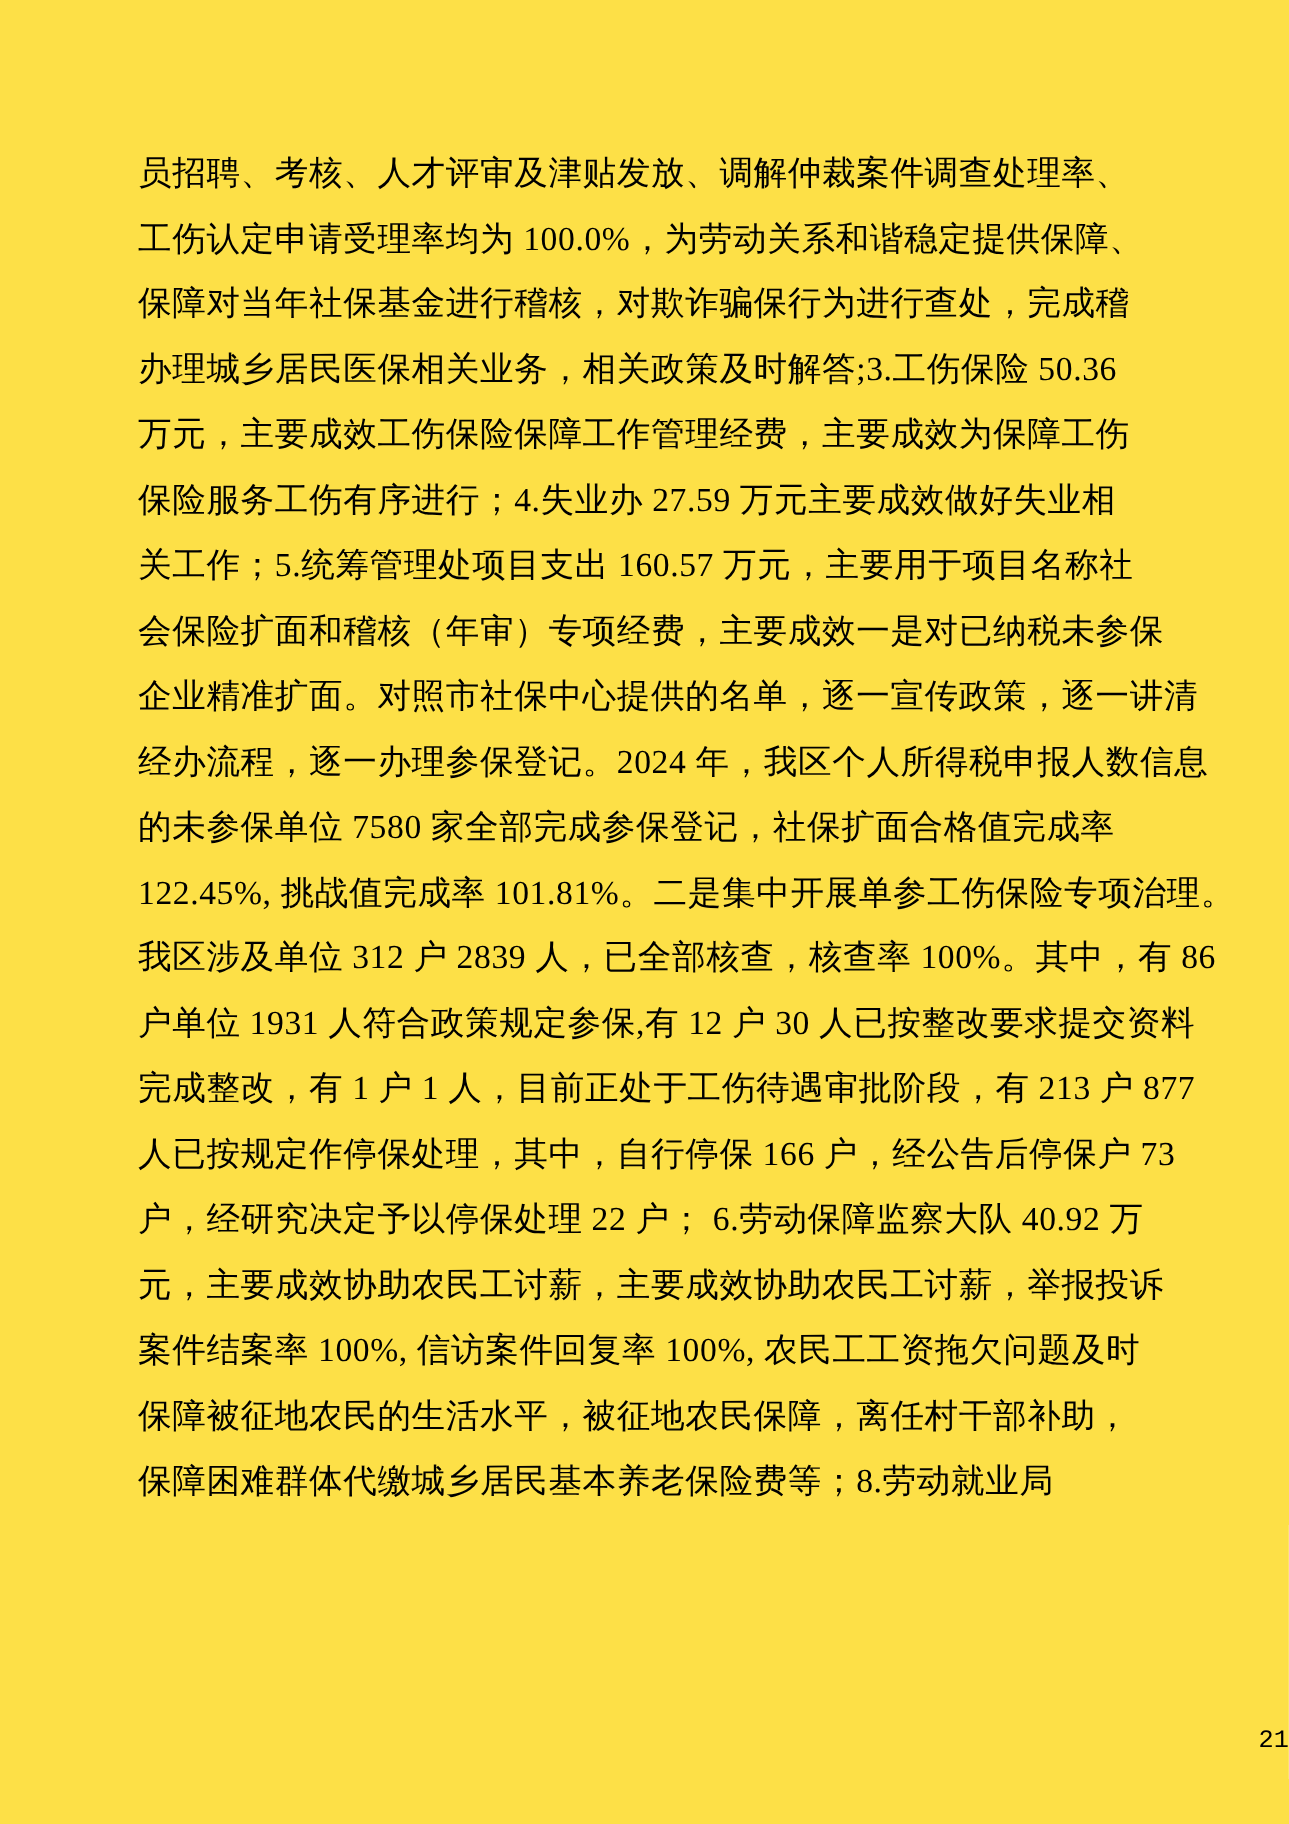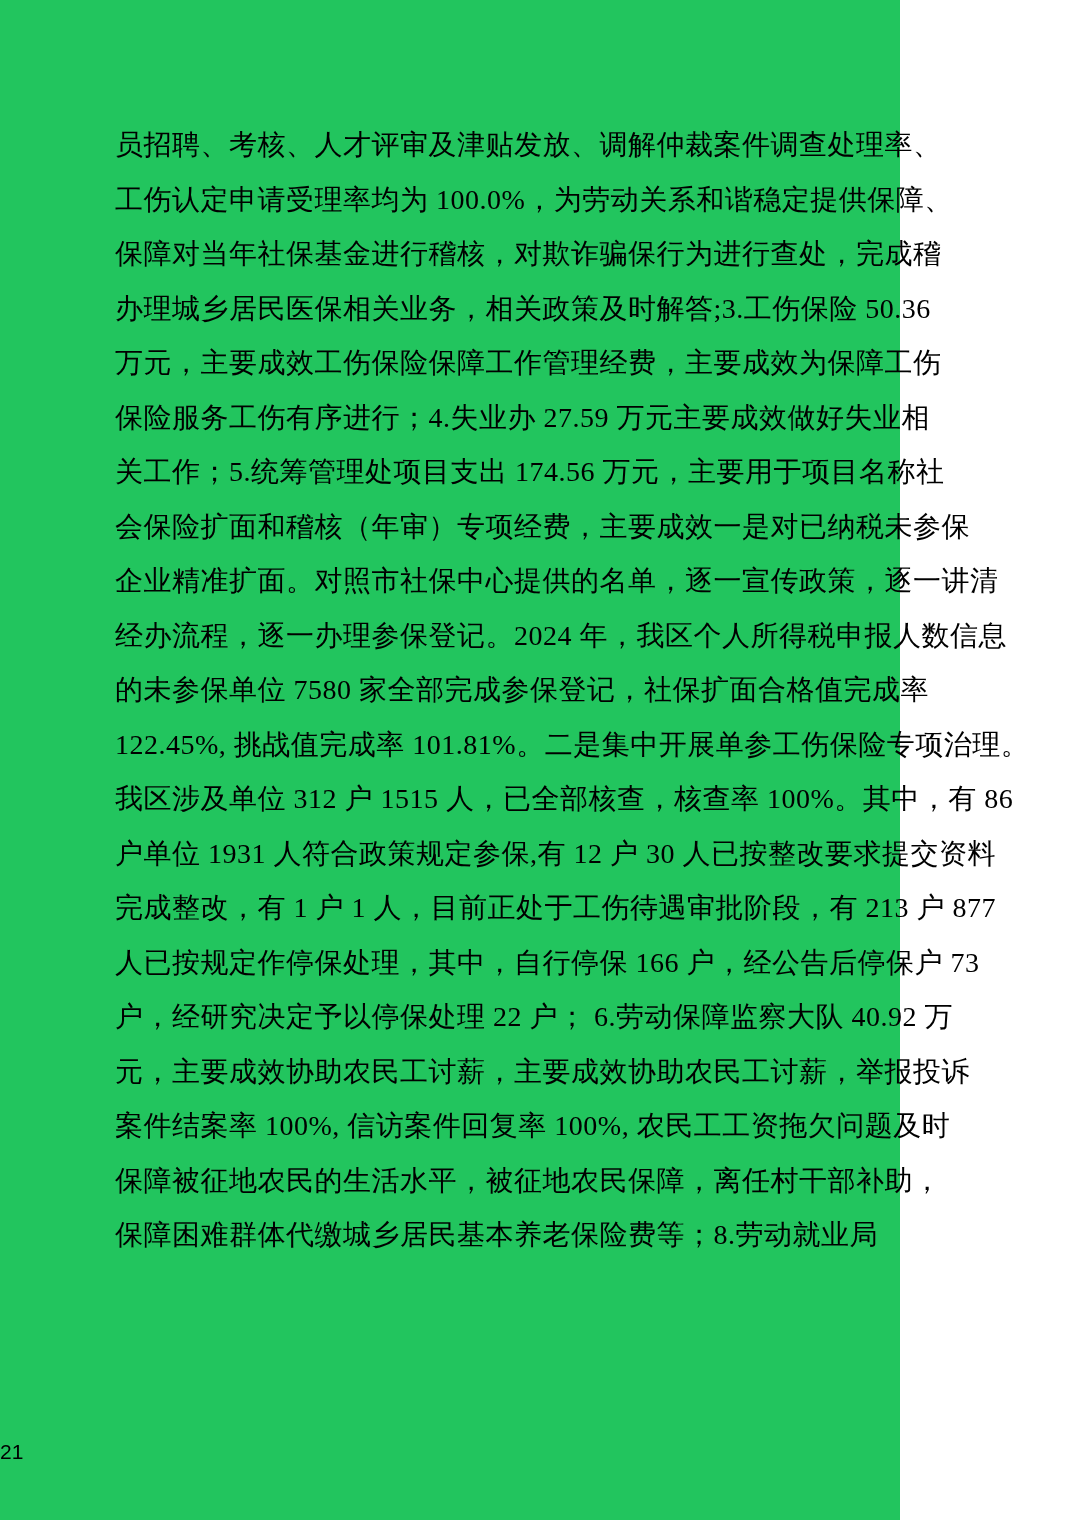--- a/index.html
+++ b/index.html
@@ -9,23 +9,23 @@
   }
   body {
     width: 1074px;
     height: 1520px;
     position: relative;
     font-family: "Liberation Serif", "DejaVu Serif", serif;
     color: #000000;
     overflow: hidden;
   }
   .doc-page {
-    width: 900px;
+    width: 1074px;
     height: 1520px;
-    background: #22c55e;
+    background: #fde047;
     position: relative;
   }
   .doc-body {
     position: absolute;
     top: 118px;
     left: 115px;
     width: 850px;
   }
   .line {
     font-size: 28px;
@@ -34,45 +34,45 @@
     letter-spacing: 0.5px;
   }
   .line b {
     font-weight: 400;
   }
   .page-number {
     position: absolute;
     top: 1438px;
     left: 0;
     width: 1074px;
-    text-align: left;
+    text-align: right;
     font-size: 21px;
     line-height: 28px;
-    font-family: Liberation Sans, sans-serif;
+    font-family: Liberation Mono, monospace;
   }
 </style>
 </head>
 <body>
 
 <div class="doc-page">
   <div class="doc-body">
 
   <div class="line"><span>员招聘、考核、人才评审及津贴发放、调解仲裁案件调查处理率、</span></div>
       <div class="line"><span>工伤认定申请受理率均为 100.0%，为劳动关系和谐稳定提供保障、</span></div>
       <div class="line"><span>保障对当年社保基金进行稽核，对欺诈骗保行为进行查处，完成稽</span></div>
       <div class="line"><span>办理城乡居民医保相关业务，相关政策及时解答;3.工伤保险 50.36</span></div>
       <div class="line"><span>万元，主要成效工伤保险保障工作管理经费，主要成效为保障工伤</span></div>
       <div class="line"><span>保险服务工伤有序进行；4.失业办 27.59 万元主要成效做好失业相</span></div>
-      <div class="line"><span>关工作；5.统筹管理处项目支出 174.56 万元，主要用于项目名称社</span></div>
+      <div class="line"><span>关工作；5.统筹管理处项目支出 160.57 万元，主要用于项目名称社</span></div>
       <div class="line"><span>会保险扩面和稽核（年审）专项经费，主要成效</span><b>一是</b><span>对已纳税未参保</span></div>
       <div class="line"><span>企业精准扩面。对照市社保中心提供的名单，逐一宣传政策，逐一讲清</span></div>
       <div class="line"><span>经办流程，逐一办理参保登记。2024 年，我区个人所得税申报人数信息</span></div>
       <div class="line"><span>的未参保单位 7580 家全部完成参保登记，社保扩面合格值完成率</span></div>
       <div class="line"><span>122.45%, 挑战值完成率 101.81%。</span><b>二是</b><span>集中开展单参工伤保险专项治理。</span></div>
-      <div class="line"><span>我区涉及单位 312 户 1515 人，已全部核查，核查率 100%。其中，有 86</span></div>
+      <div class="line"><span>我区涉及单位 312 户 2839 人，已全部核查，核查率 100%。其中，有 86</span></div>
       <div class="line"><span>户单位 1931 人符合政策规定参保,有 12 户 30 人已按整改要求提交资料</span></div>
       <div class="line"><span>完成整改，有 1 户 1 人，目前正处于工伤待遇审批阶段，有 213 户 877</span></div>
       <div class="line"><span>人已按规定作停保处理，其中，自行停保 166 户，经公告后停保户 73</span></div>
       <div class="line"><span>户，经研究决定予以停保处理 22 户；&nbsp;6.劳动保障监察大队 40.92 万</span></div>
       <div class="line"><span>元，主要成效协助农民工讨薪，主要成效协助农民工讨薪，举报投诉</span></div>
       <div class="line"><span>案件结案率 100%, 信访案件回复率 100%, 农民工工资拖欠问题及时</span></div>
       <div class="line"><span>保障被征地农民的生活水平，被征地农民保障，离任村干部补助，</span></div>
       <div class="line"><span>保障困难群体代缴城乡居民基本养老保险费等；8.劳动就业局</span></div>
     </div>
   <div class="page-number">21</div>

